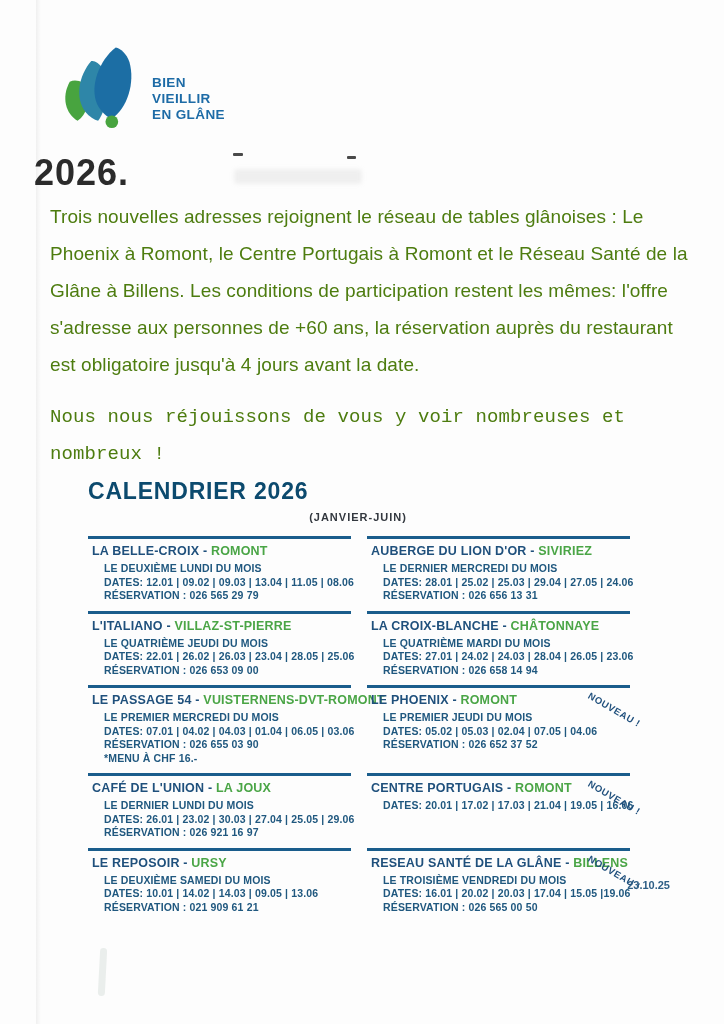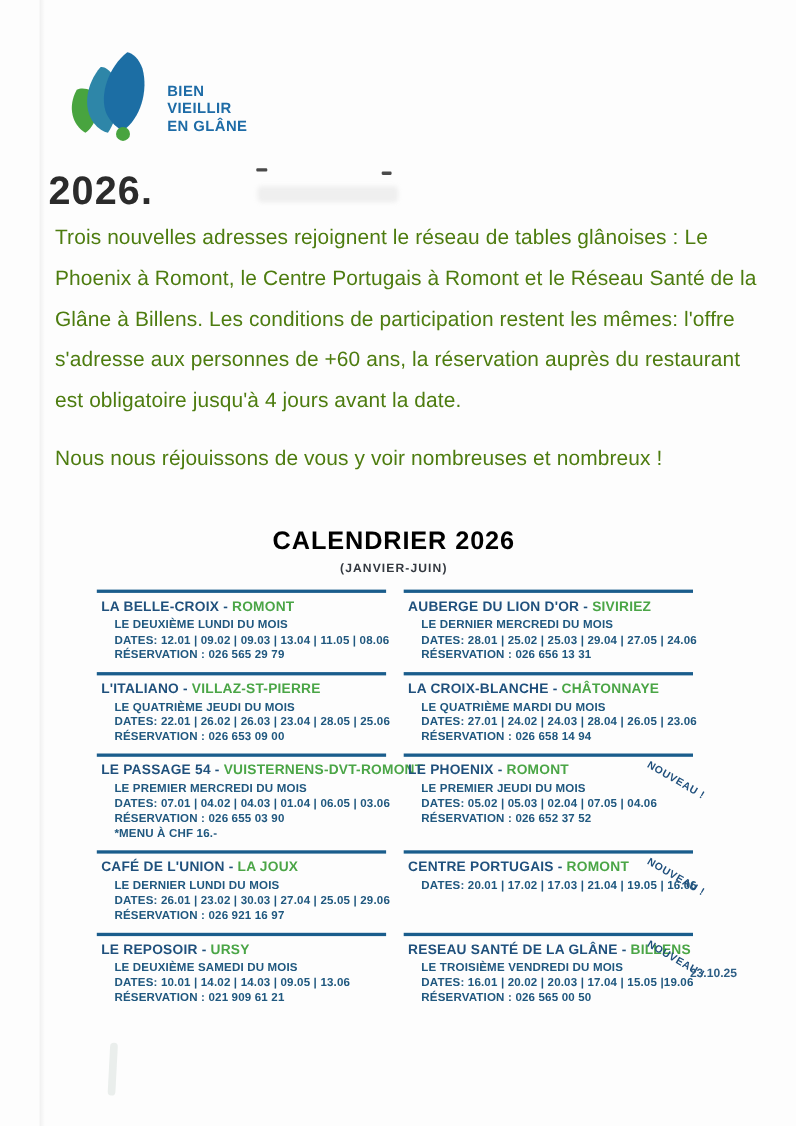--- a/index.html
+++ b/index.html
@@ -35,35 +35,35 @@
   .logo-block { position: absolute; left: 60px; top: 46px; display: flex; align-items: center; }
   .logo-mark { width: 88px; height: 84px; }
   .logo-text {
     margin-left: 4px; margin-top: 22px;
     font-weight: bold; font-size: 13.5px; line-height: 1.18;
     color: #1d6ba6; letter-spacing: 0.4px; white-space: pre-line;
   }
 
   
   .year-heading {
-    position: absolute; left: 44px; top: 152px;
+    position: absolute; left: 34px; top: 152px;
     font-size: 36px; font-weight: bold; color: #2b2b2b; letter-spacing: 1px;
   }
   .intro-block { position: absolute; left: 50px; top: 198px; width: 642px; }
   .intro-p {
     font-size: 19px; line-height: 37px; color: #4d7c0f;
     white-space: pre-line; letter-spacing: 0.1px;
   }
-  .intro-p2 { margin-top: 16px; }
+  .intro-p2 { margin-top: 16px; font-family: Liberation Mono, monospace; }
 
   
   .calendar-title {
     position: absolute; left: 88px; top: 478px; width: 540px;
-    text-align: center; font-size: 23px; font-weight: bold;
-    color: #000000; letter-spacing: 0.8px;
+    font-size: 23px; font-weight: bold;
+    color: #0c4a6e; letter-spacing: 0.8px;
   }
   .calendar-subtitle {
     position: absolute; left: 88px; top: 511px; width: 540px;
     text-align: center; font-size: 11px; font-weight: bold;
     color: #33383f; letter-spacing: 1px;
   }
 
   .calendar-grid {
     position: absolute; left: 88px; top: 536px; width: 540px;
     display: grid;

